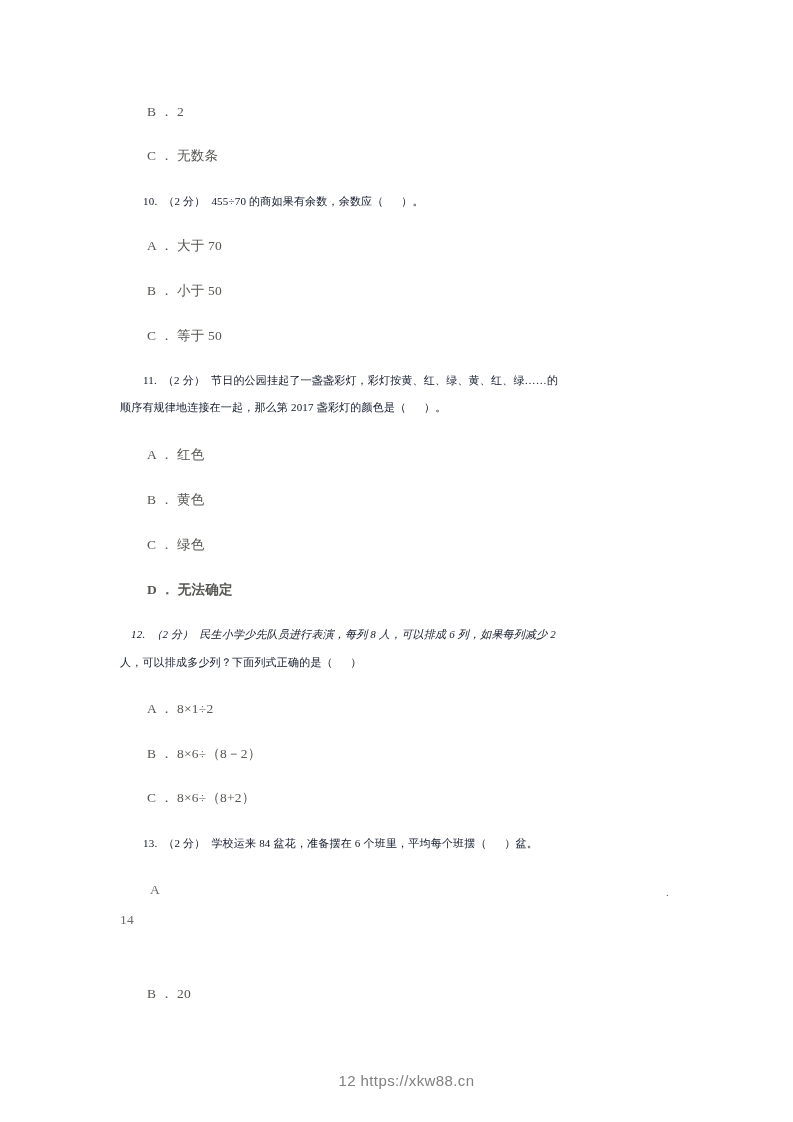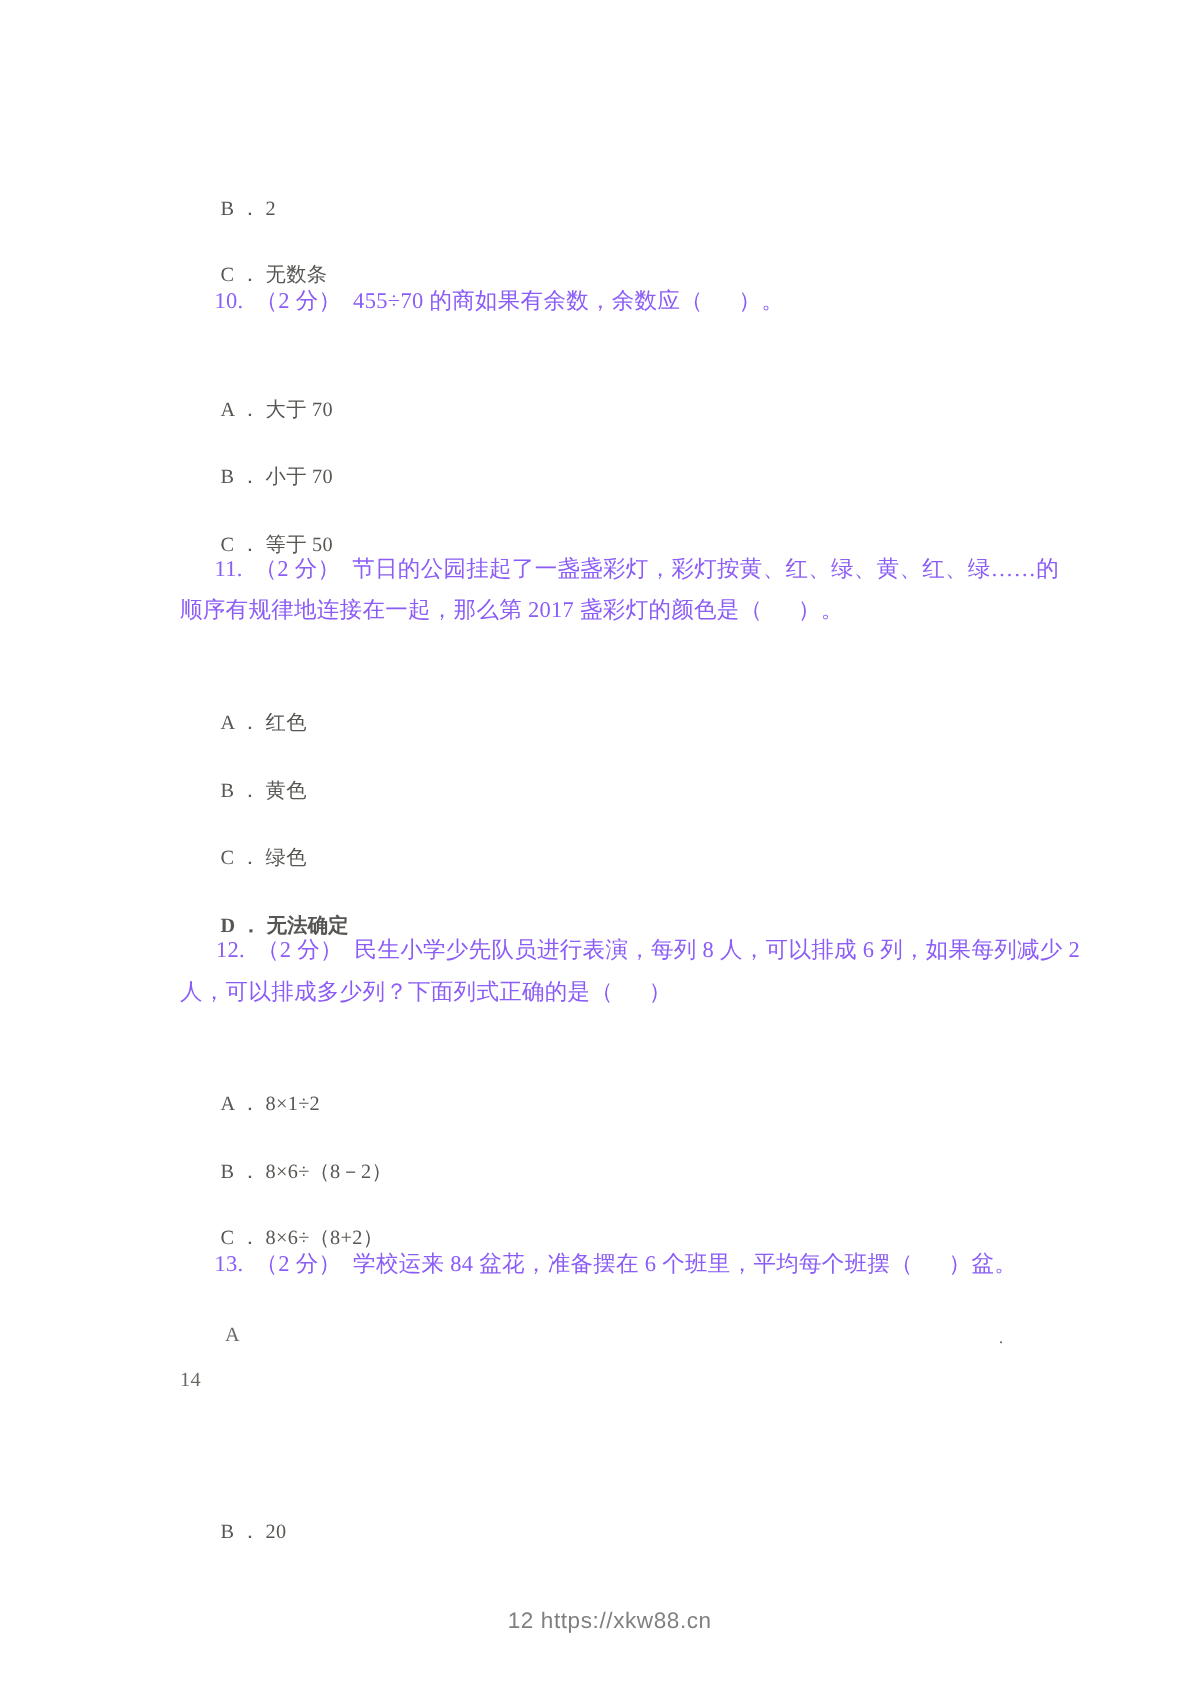--- a/index.html
+++ b/index.html
@@ -24,28 +24,27 @@
   .ln {
     position: absolute;
     white-space: pre;
     font-size: 13.5px;
     line-height: 18px;
     color: #53534f;
     letter-spacing: 0.2px;
   }
   
   .q {
-    color: #8b5cf6;
-    font-size: 15px;
+    color: #0f172a;
+    font-size: 11px;
   }
   
   .opt {
     color: #565652;
     font-size: 13.5px;
-    margin-top: 27px;
   }
   
   .frag {
     color: #6a6a66;
     font-size: 13.5px;
   }
   .dot {
     color: #5a5a56;
     font-size: 11px;
   }
@@ -69,29 +68,29 @@
 </style>
 </head>
 <body>
 
 <div id="page">
   <div id="lines">
       <div class="ln opt" style="left: 147px; top: 103px;">B ． 2</div>
       <div class="ln opt" style="left: 147px; top: 147px;">C ． 无数条</div>
       <div class="ln q" style="left: 143px; top: 192px;">10.  （2 分）  455÷70 的商如果有余数，余数应（      ）。</div>
       <div class="ln opt" style="left: 147px; top: 237px;">A ． 大于 70</div>
-      <div class="ln opt" style="left: 147px; top: 282px;">B ． 小于 70</div>
+      <div class="ln opt" style="left: 147px; top: 282px;">B ． 小于 50</div>
       <div class="ln opt" style="left: 147px; top: 327px;">C ． 等于 50</div>
       <div class="ln q" style="left: 143px; top: 371px;">11.  （2 分）  节日的公园挂起了一盏盏彩灯，彩灯按黄、红、绿、黄、红、绿……的</div>
       <div class="ln q" style="left: 120px; top: 398px;">顺序有规律地连接在一起，那么第 2017 盏彩灯的颜色是（      ）。</div>
       <div class="ln opt" style="left: 147px; top: 446px;">A ． 红色</div>
       <div class="ln opt" style="left: 147px; top: 491px;">B ． 黄色</div>
       <div class="ln opt" style="left: 147px; top: 536px;">C ． 绿色</div>
       <div class="ln opt" style="left: 147px; top: 581px; font-weight: bold;">D ． 无法确定</div>
-      <div class="ln q" style="left: 144px; top: 625px;">12.  （2 分）  民生小学少先队员进行表演，每列 8 人，可以排成 6 列，如果每列减少 2</div>
+      <div class="ln q" style="left: 131px; top: 625px; font-style: italic;">12.  （2 分）  民生小学少先队员进行表演，每列 8 人，可以排成 6 列，如果每列减少 2</div>
       <div class="ln q" style="left: 120px; top: 653px;">人，可以排成多少列？下面列式正确的是（      ）</div>
       <div class="ln opt" style="left: 147px; top: 700px;">A ． 8×1÷2</div>
       <div class="ln opt" style="left: 147px; top: 745px;">B ． 8×6÷（8－2）</div>
       <div class="ln opt" style="left: 147px; top: 789px;">C ． 8×6÷（8+2）</div>
       <div class="ln q" style="left: 143px; top: 834px;">13.  （2 分）  学校运来 84 盆花，准备摆在 6 个班里，平均每个班摆（      ）盆。</div>
       <div class="ln frag" style="left: 150px; top: 881px;">A</div>
       <div class="ln dot" style="left: 666px; top: 883px;">.</div>
       <div class="ln frag" style="left: 120px; top: 911px;">14</div>
       <div class="ln opt" style="left: 147px; top: 985px;">B ． 20</div>
     </div>

